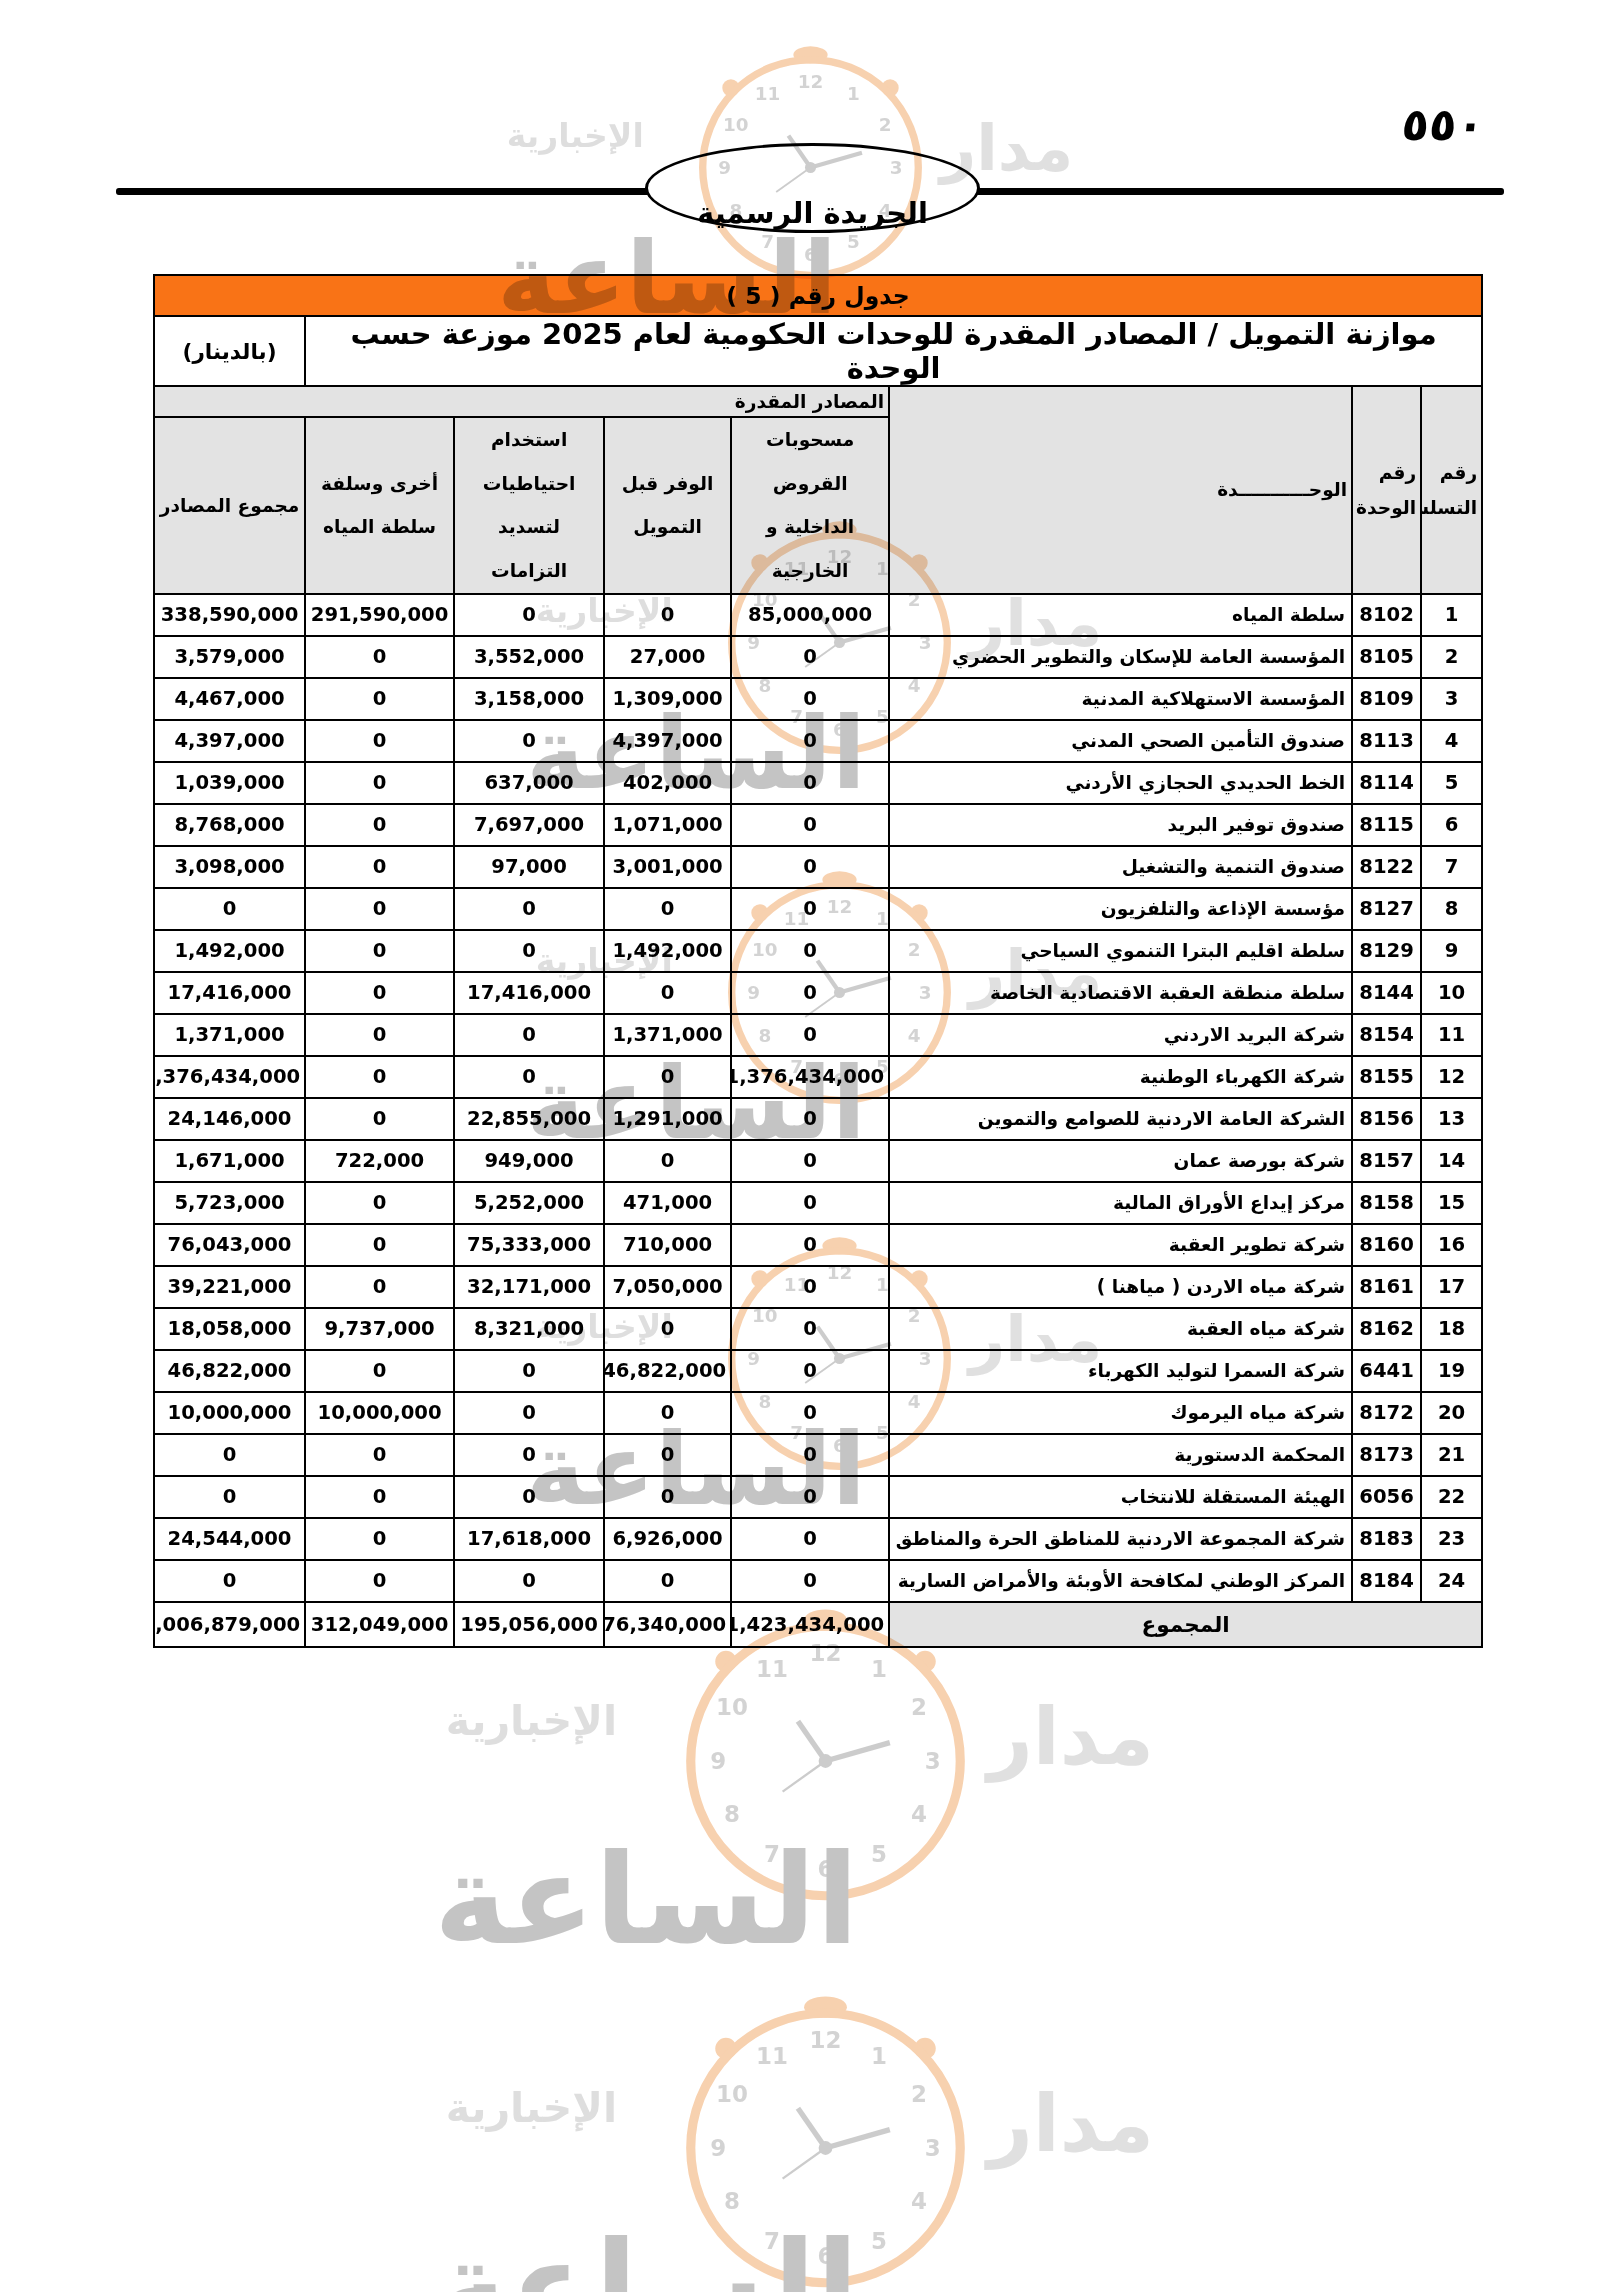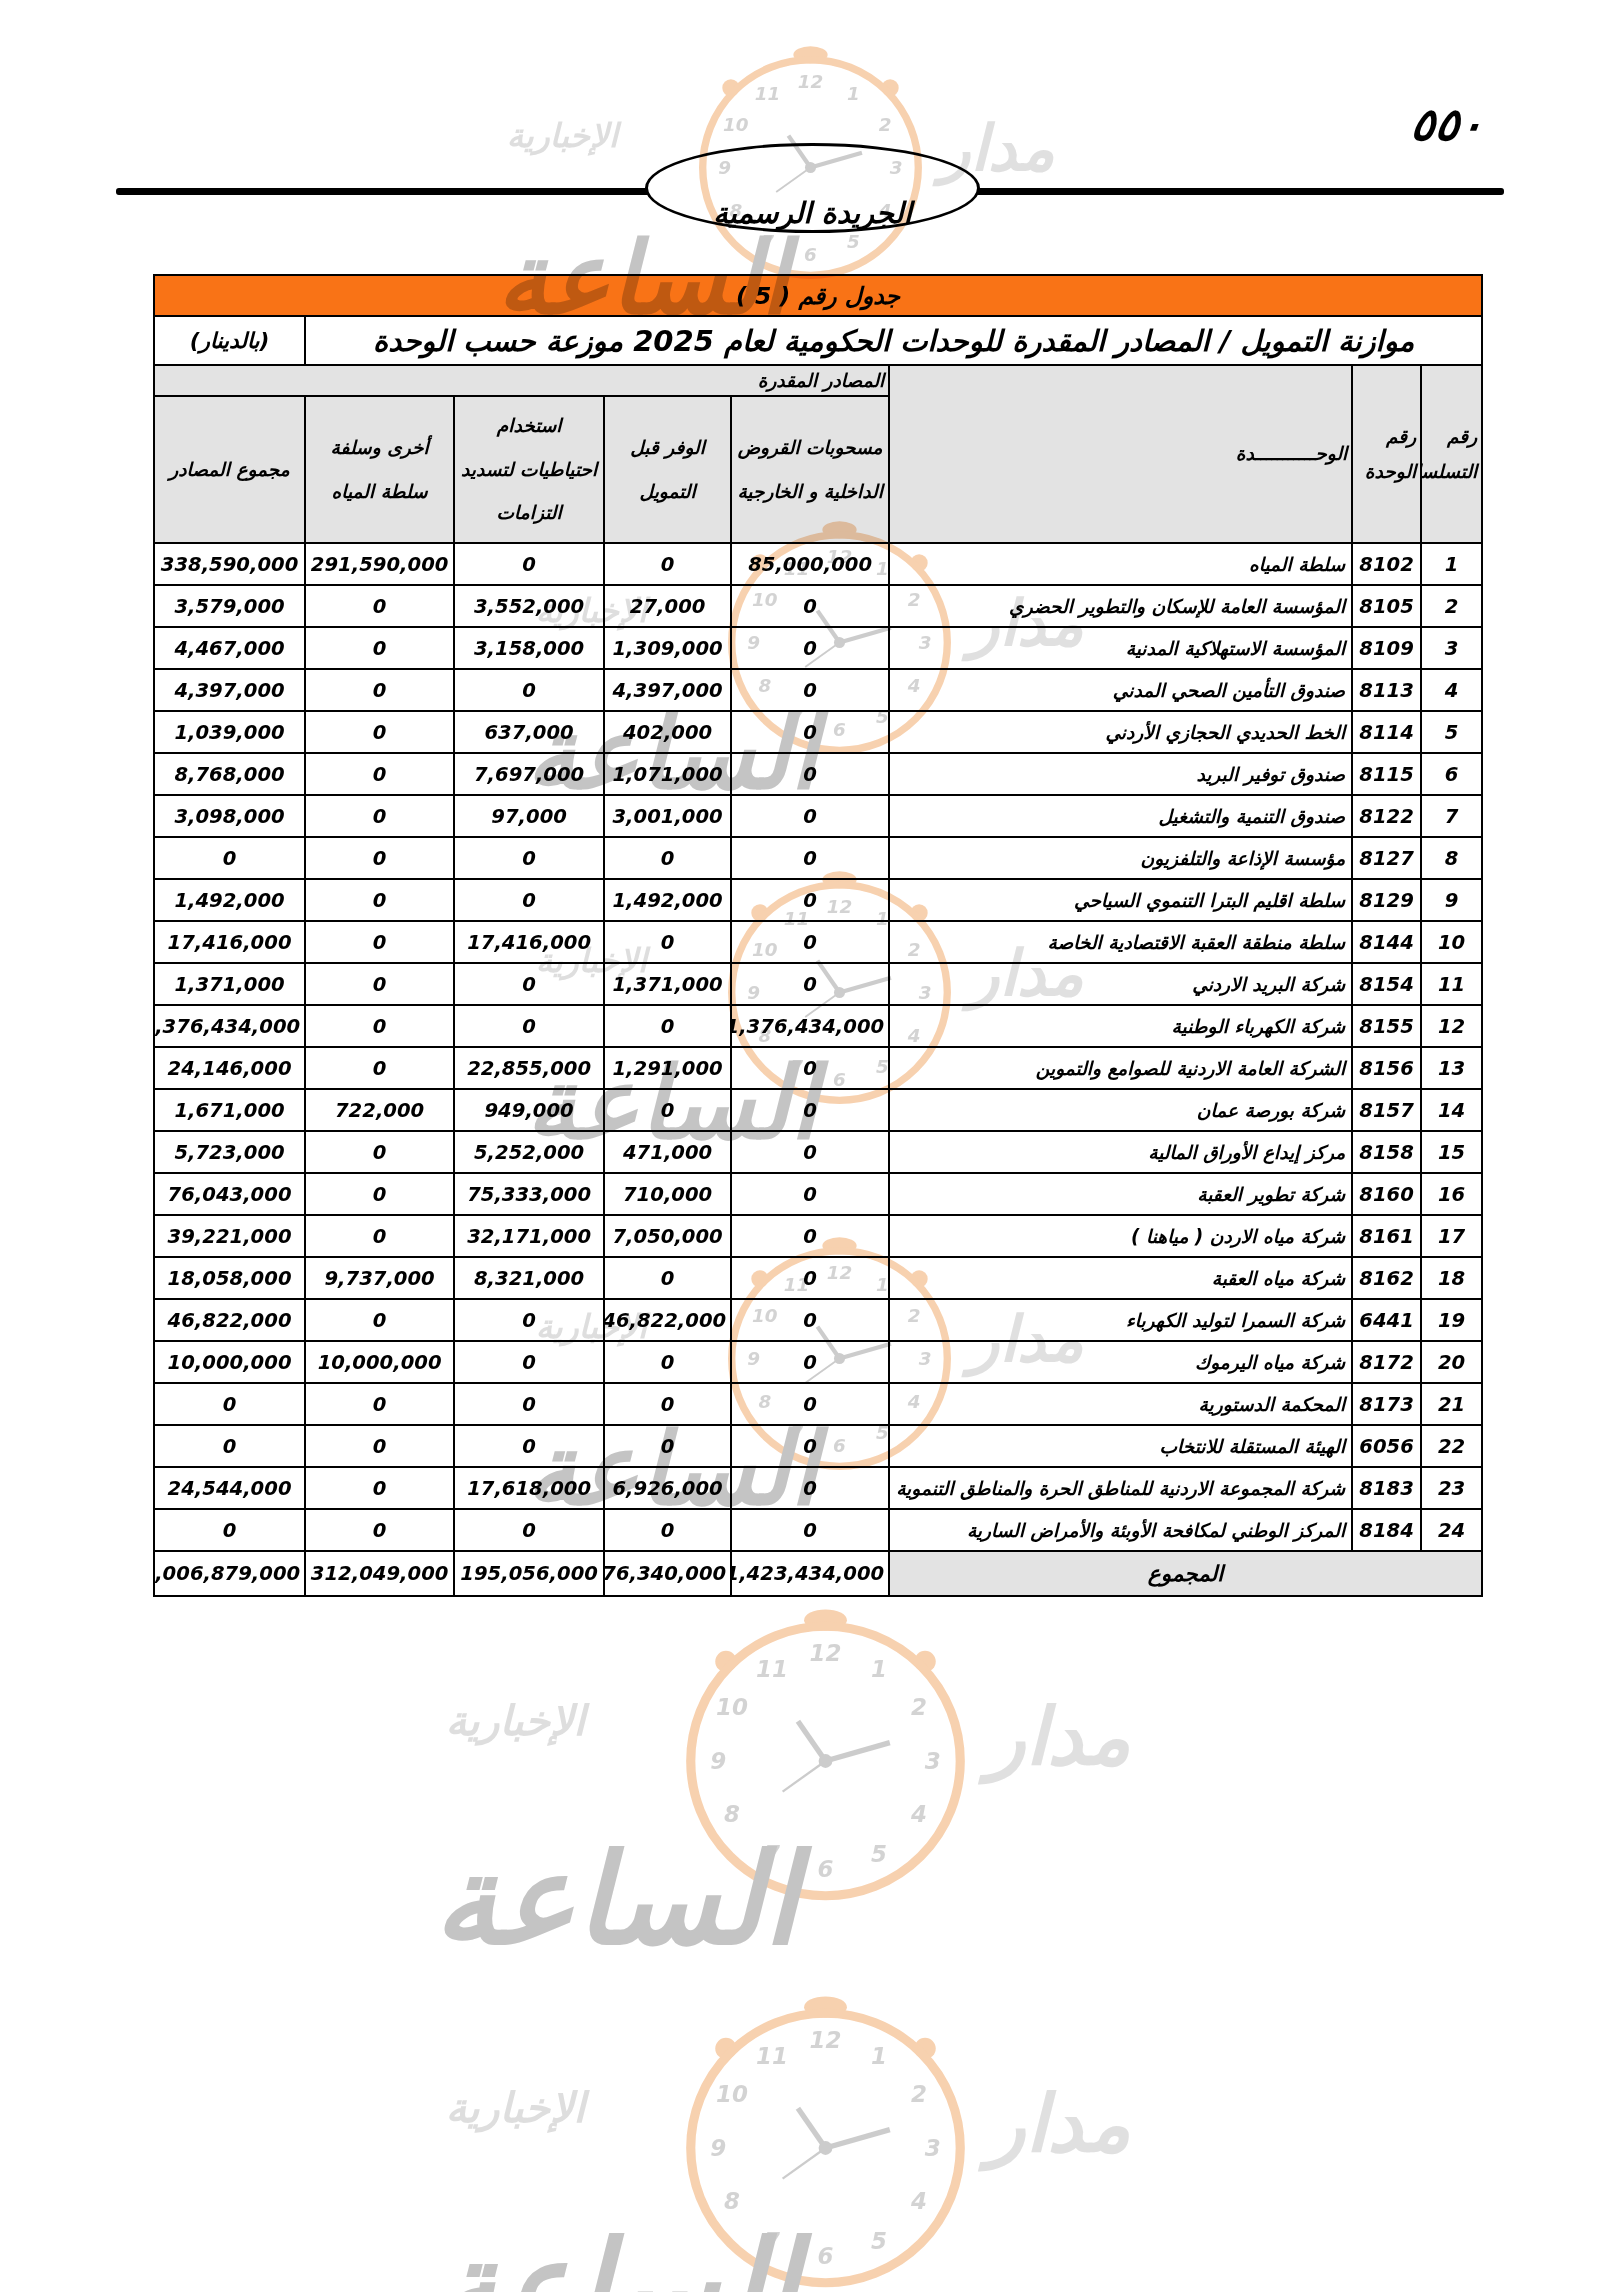--- a/index.html
+++ b/index.html
@@ -4,21 +4,20 @@
 <style>
   html,body{margin:0;padding:0;background:#888;}
   #page{
     position:relative;
     width:1621px;height:2293px;
     background:#ffffff;
     overflow:hidden;
     font-family:"DejaVu Sans","Liberation Sans",sans-serif;
     color:#000;
     direction:rtl;
-    font-style:italic;
   }
   
   .page-number{
     position:absolute; top:98px; right:137px;
     font-size:45px; font-weight:bold; letter-spacing:13.7px;
     transform:skewX(-6deg);
   }
   .rule{
     position:absolute; top:188px; left:116px;
     width:1388px; height:6.9px; background:#000; border-radius:2.9px;

